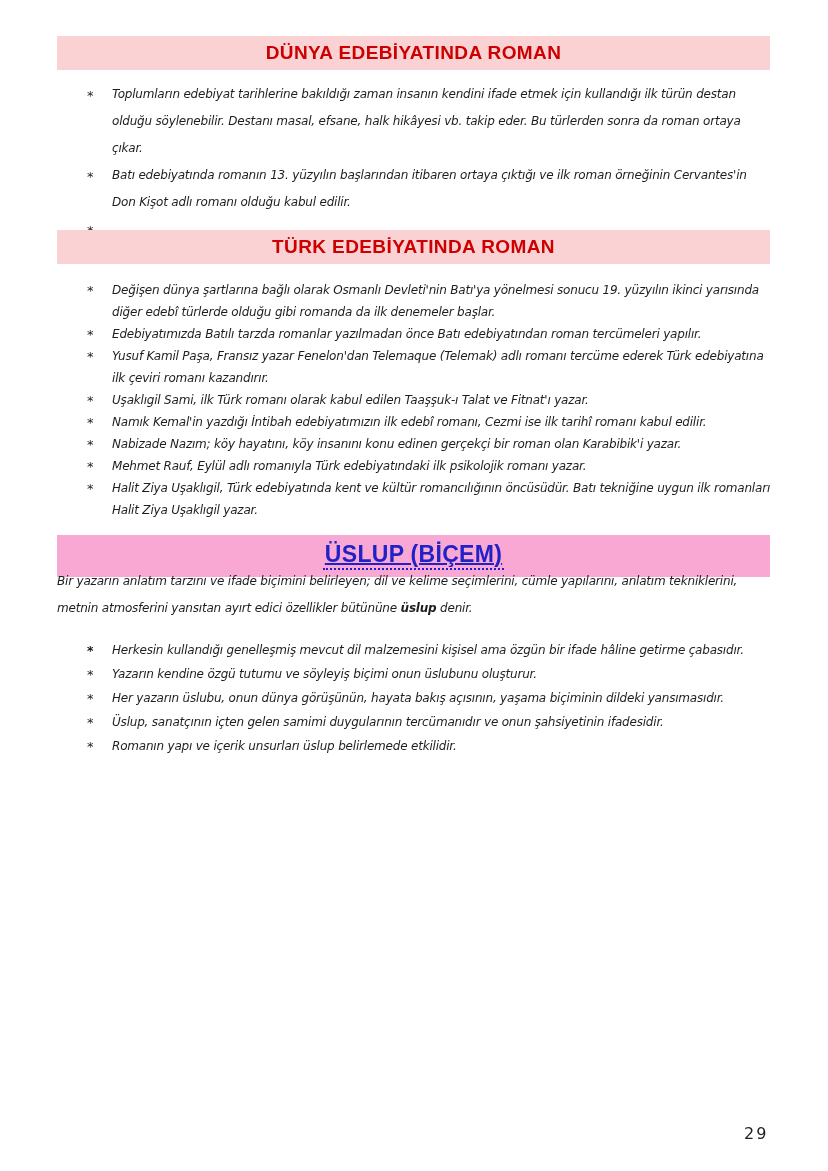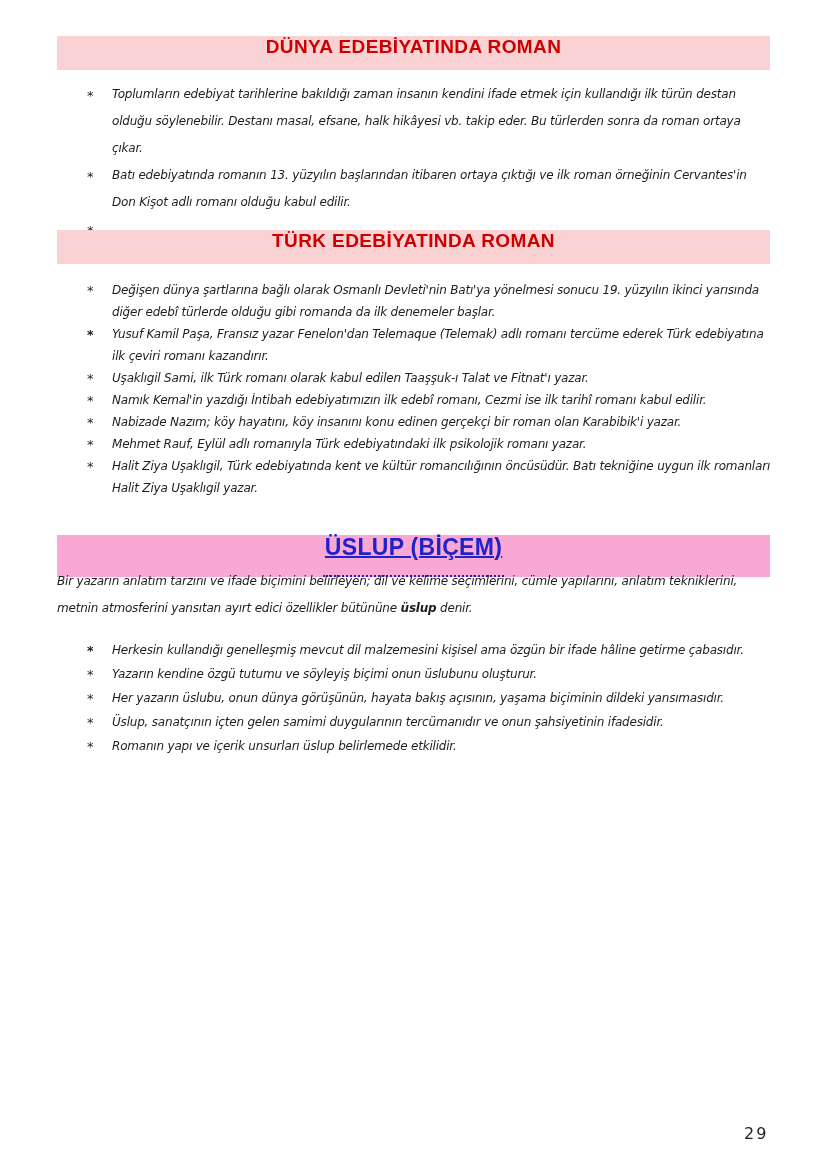--- a/index.html
+++ b/index.html
@@ -4,21 +4,21 @@
 <style>
   * { margin:0; padding:0; box-sizing:border-box; }
   html,body { background:#ffffff; }
   .page {
     position:relative; width:828px; height:1171px;
     background:#ffffff; overflow:hidden;
     font-family:"DejaVu Sans", sans-serif;
   }
   .band {
     position:absolute; left:57px; width:713px;
-    display:flex; justify-content:center;
+    display:flex; align-items:center; justify-content:center;
   }
   .band.pink { background:#FAD2D3; height:34px; }
   .band.blue { background:#f9a8d4; height:42px; }
   .band .title {
     font-family:"Liberation Sans","DejaVu Sans",sans-serif;
     font-weight:bold; font-style:normal; white-space:nowrap;
   }
   .pink .title { color:#CC0000; font-size:19px; letter-spacing:0.4px; }
   .blue .title {
     color:#2121C8; font-size:23px; letter-spacing:0.3px;
@@ -81,20 +81,21 @@
     <span class="title">TÜRK EDEBİYATINDA ROMAN</span>
   </div>
 
   <div class="bullets" id="list-turk">
     <div class="bullet">
       <span class="mark">*</span>
       <span>Değişen dünya şartlarına bağlı olarak Osmanlı Devleti'nin Batı'ya yönelmesi sonucu 19. yüzyılın ikinci yarısında diğer edebî türlerde olduğu gibi romanda da ilk denemeler başlar.</span>
     </div>
     <div class="bullet oneline">
       <span class="mark">*</span>
+      <span>Edebiyatımızda Batılı tarzda romanlar yazılmadan önce Batı edebiyatından roman tercümeleri yapılır.</span>
     </div>
     <div class="bullet">
       <span class="mark">*</span>
       <span>Yusuf Kamil Paşa, Fransız yazar Fenelon'dan Telemaque (Telemak) adlı romanı tercüme ederek Türk edebiyatına ilk çeviri romanı kazandırır.</span>
     </div>
     <div class="bullet oneline">
       <span class="mark">*</span>
       <span>Uşaklıgil Sami, ilk Türk romanı olarak kabul edilen Taaşşuk-ı Talat ve Fitnat'ı yazar.</span>
     </div>
     <div class="bullet oneline">

